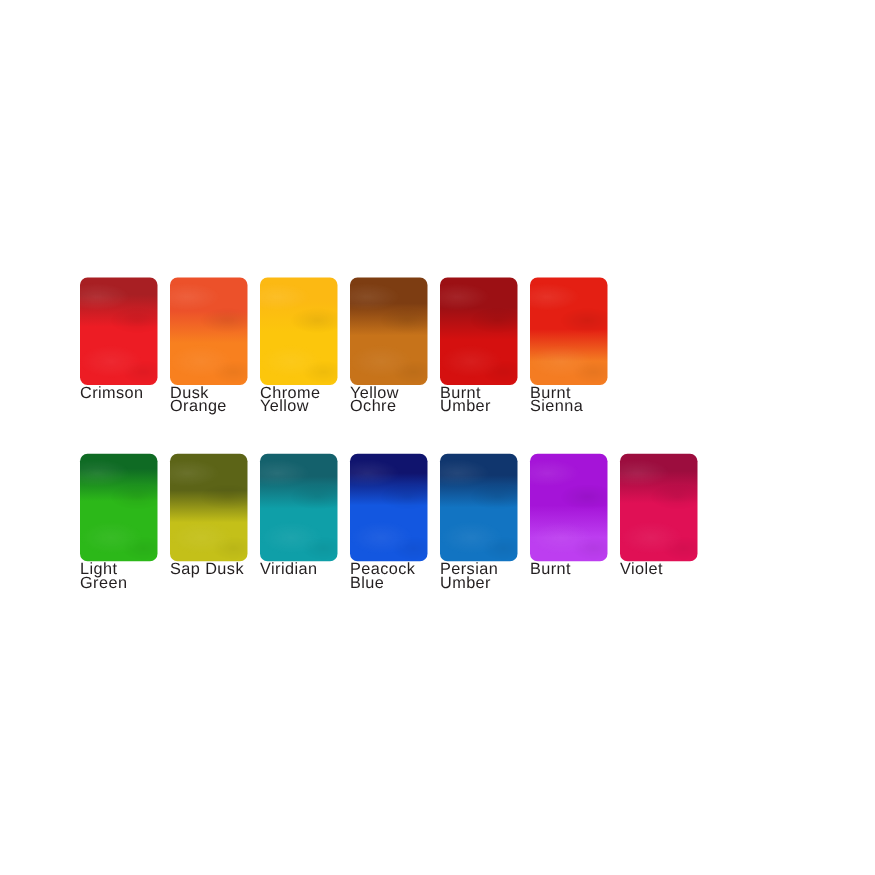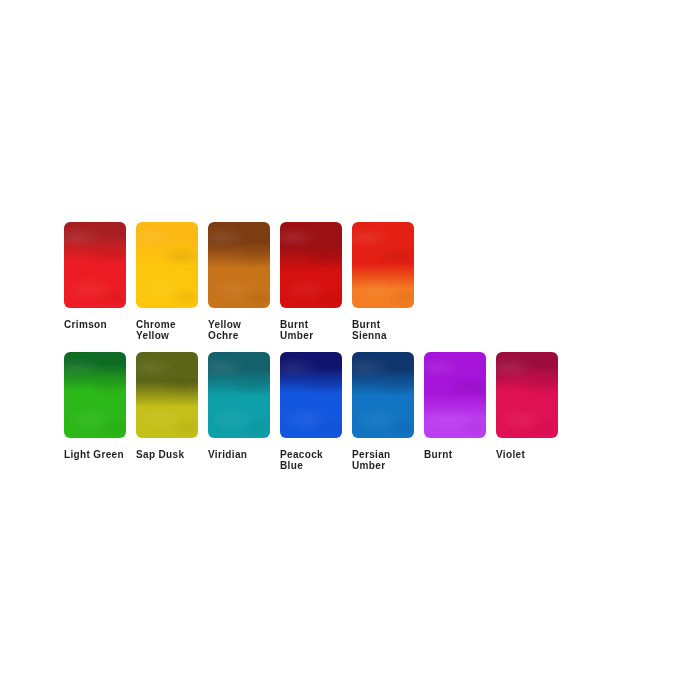--- a/index.html
+++ b/index.html
@@ -20,21 +20,21 @@
     background: #ffffff;
     overflow: hidden;
   }
   .swatch-row {
     position: absolute;
     left: 64px;
     display: flex;
     flex-direction: row;
   }
   #row-0 { top: 222px; }
-  #row-1 { top: 352px; }
+  #row-1 { top: 363px; }
 
   .swatch-cell {
     width: 62px;
     margin-right: 10px;
     display: flex;
     flex-direction: column;
   }
   .swatch-cell:last-child { margin-right: 0; }
 
   .swatch-chip {
@@ -52,37 +52,40 @@
     border-radius: 6px;
     background-image:
       radial-gradient(ellipse 38px 16px at 22% 18%, rgba(255,255,255,0.085), rgba(255,255,255,0) 70%),
       radial-gradient(ellipse 30px 14px at 74% 40%, rgba(0,0,0,0.07), rgba(0,0,0,0) 72%),
       radial-gradient(ellipse 34px 18px at 40% 78%, rgba(255,255,255,0.06), rgba(255,255,255,0) 75%),
       radial-gradient(ellipse 22px 12px at 82% 88%, rgba(0,0,0,0.05), rgba(0,0,0,0) 78%);
     pointer-events: none;
   }
 
   .swatch-label {
-    margin-top: 11px;
-    font-size: 10px;
+    font-size: 13px;
     line-height: 11.4px;
     color: #231f20;
     letter-spacing: 0.35px;
     white-space: pre-line;
-    font-weight: bold;
   }
 </style>
 </head>
 <body>
 
 <div id="chart">
   <div class="swatch-row" id="row-0">
       <div class="swatch-cell">
         <div class="swatch-chip" style="background: linear-gradient(rgb(168, 31, 35) 0%, rgb(168, 31, 35) 16%, rgb(237, 28, 36) 46%, rgb(237, 28, 36) 100%);"></div>
         <div class="swatch-label">Crimson</div>
+      </div>
+      <div class="swatch-cell">
+        <div class="swatch-chip" style="background: linear-gradient(rgb(236, 81, 42) 0%, rgb(236, 81, 42) 31%, rgb(248, 128, 31) 61%, rgb(248, 128, 31) 100%);"></div>
+        <div class="swatch-label">Dusk
+Orange</div>
       </div>
       <div class="swatch-cell">
         <div class="swatch-chip" style="background: linear-gradient(rgb(252, 185, 19) 0%, rgb(252, 185, 19) 21%, rgb(252, 198, 12) 51%, rgb(252, 198, 12) 100%);"></div>
         <div class="swatch-label">Chrome
 Yellow</div>
       </div>
       <div class="swatch-cell">
         <div class="swatch-chip" style="background: linear-gradient(rgb(125, 61, 18) 0%, rgb(125, 61, 18) 24%, rgb(199, 115, 26) 54%, rgb(199, 115, 26) 100%);"></div>
         <div class="swatch-label">Yellow
 Ochre</div>

